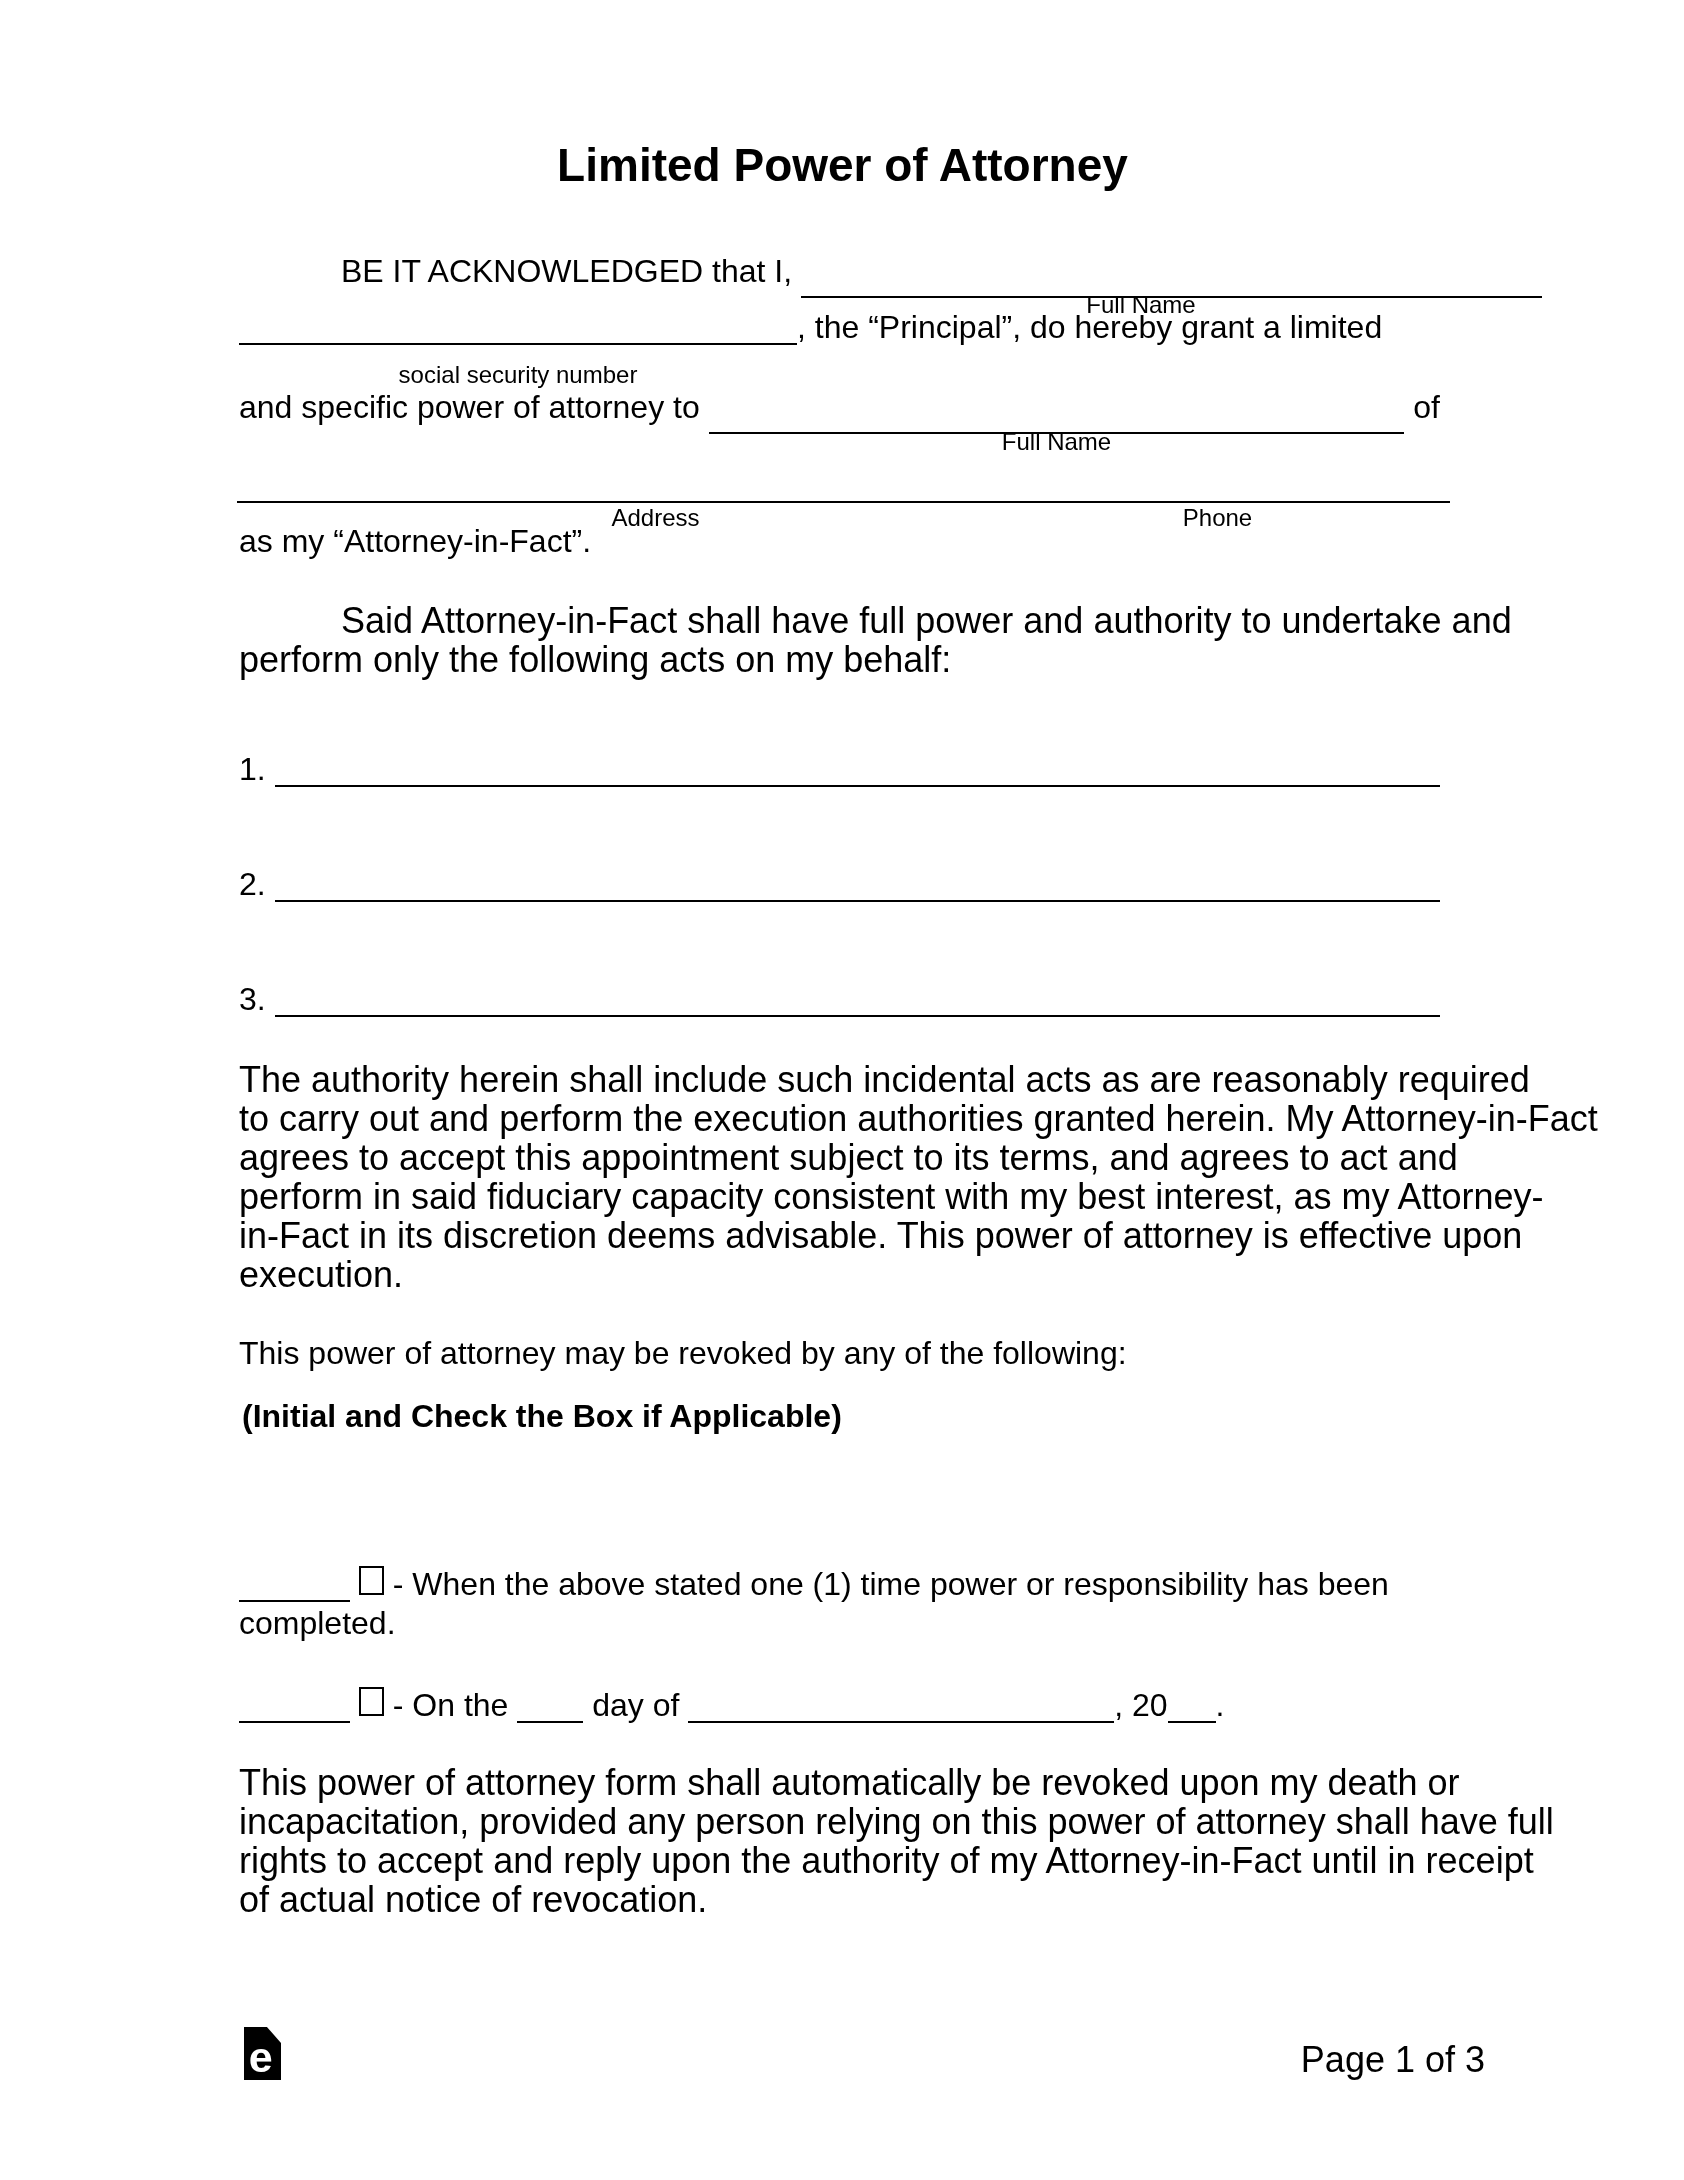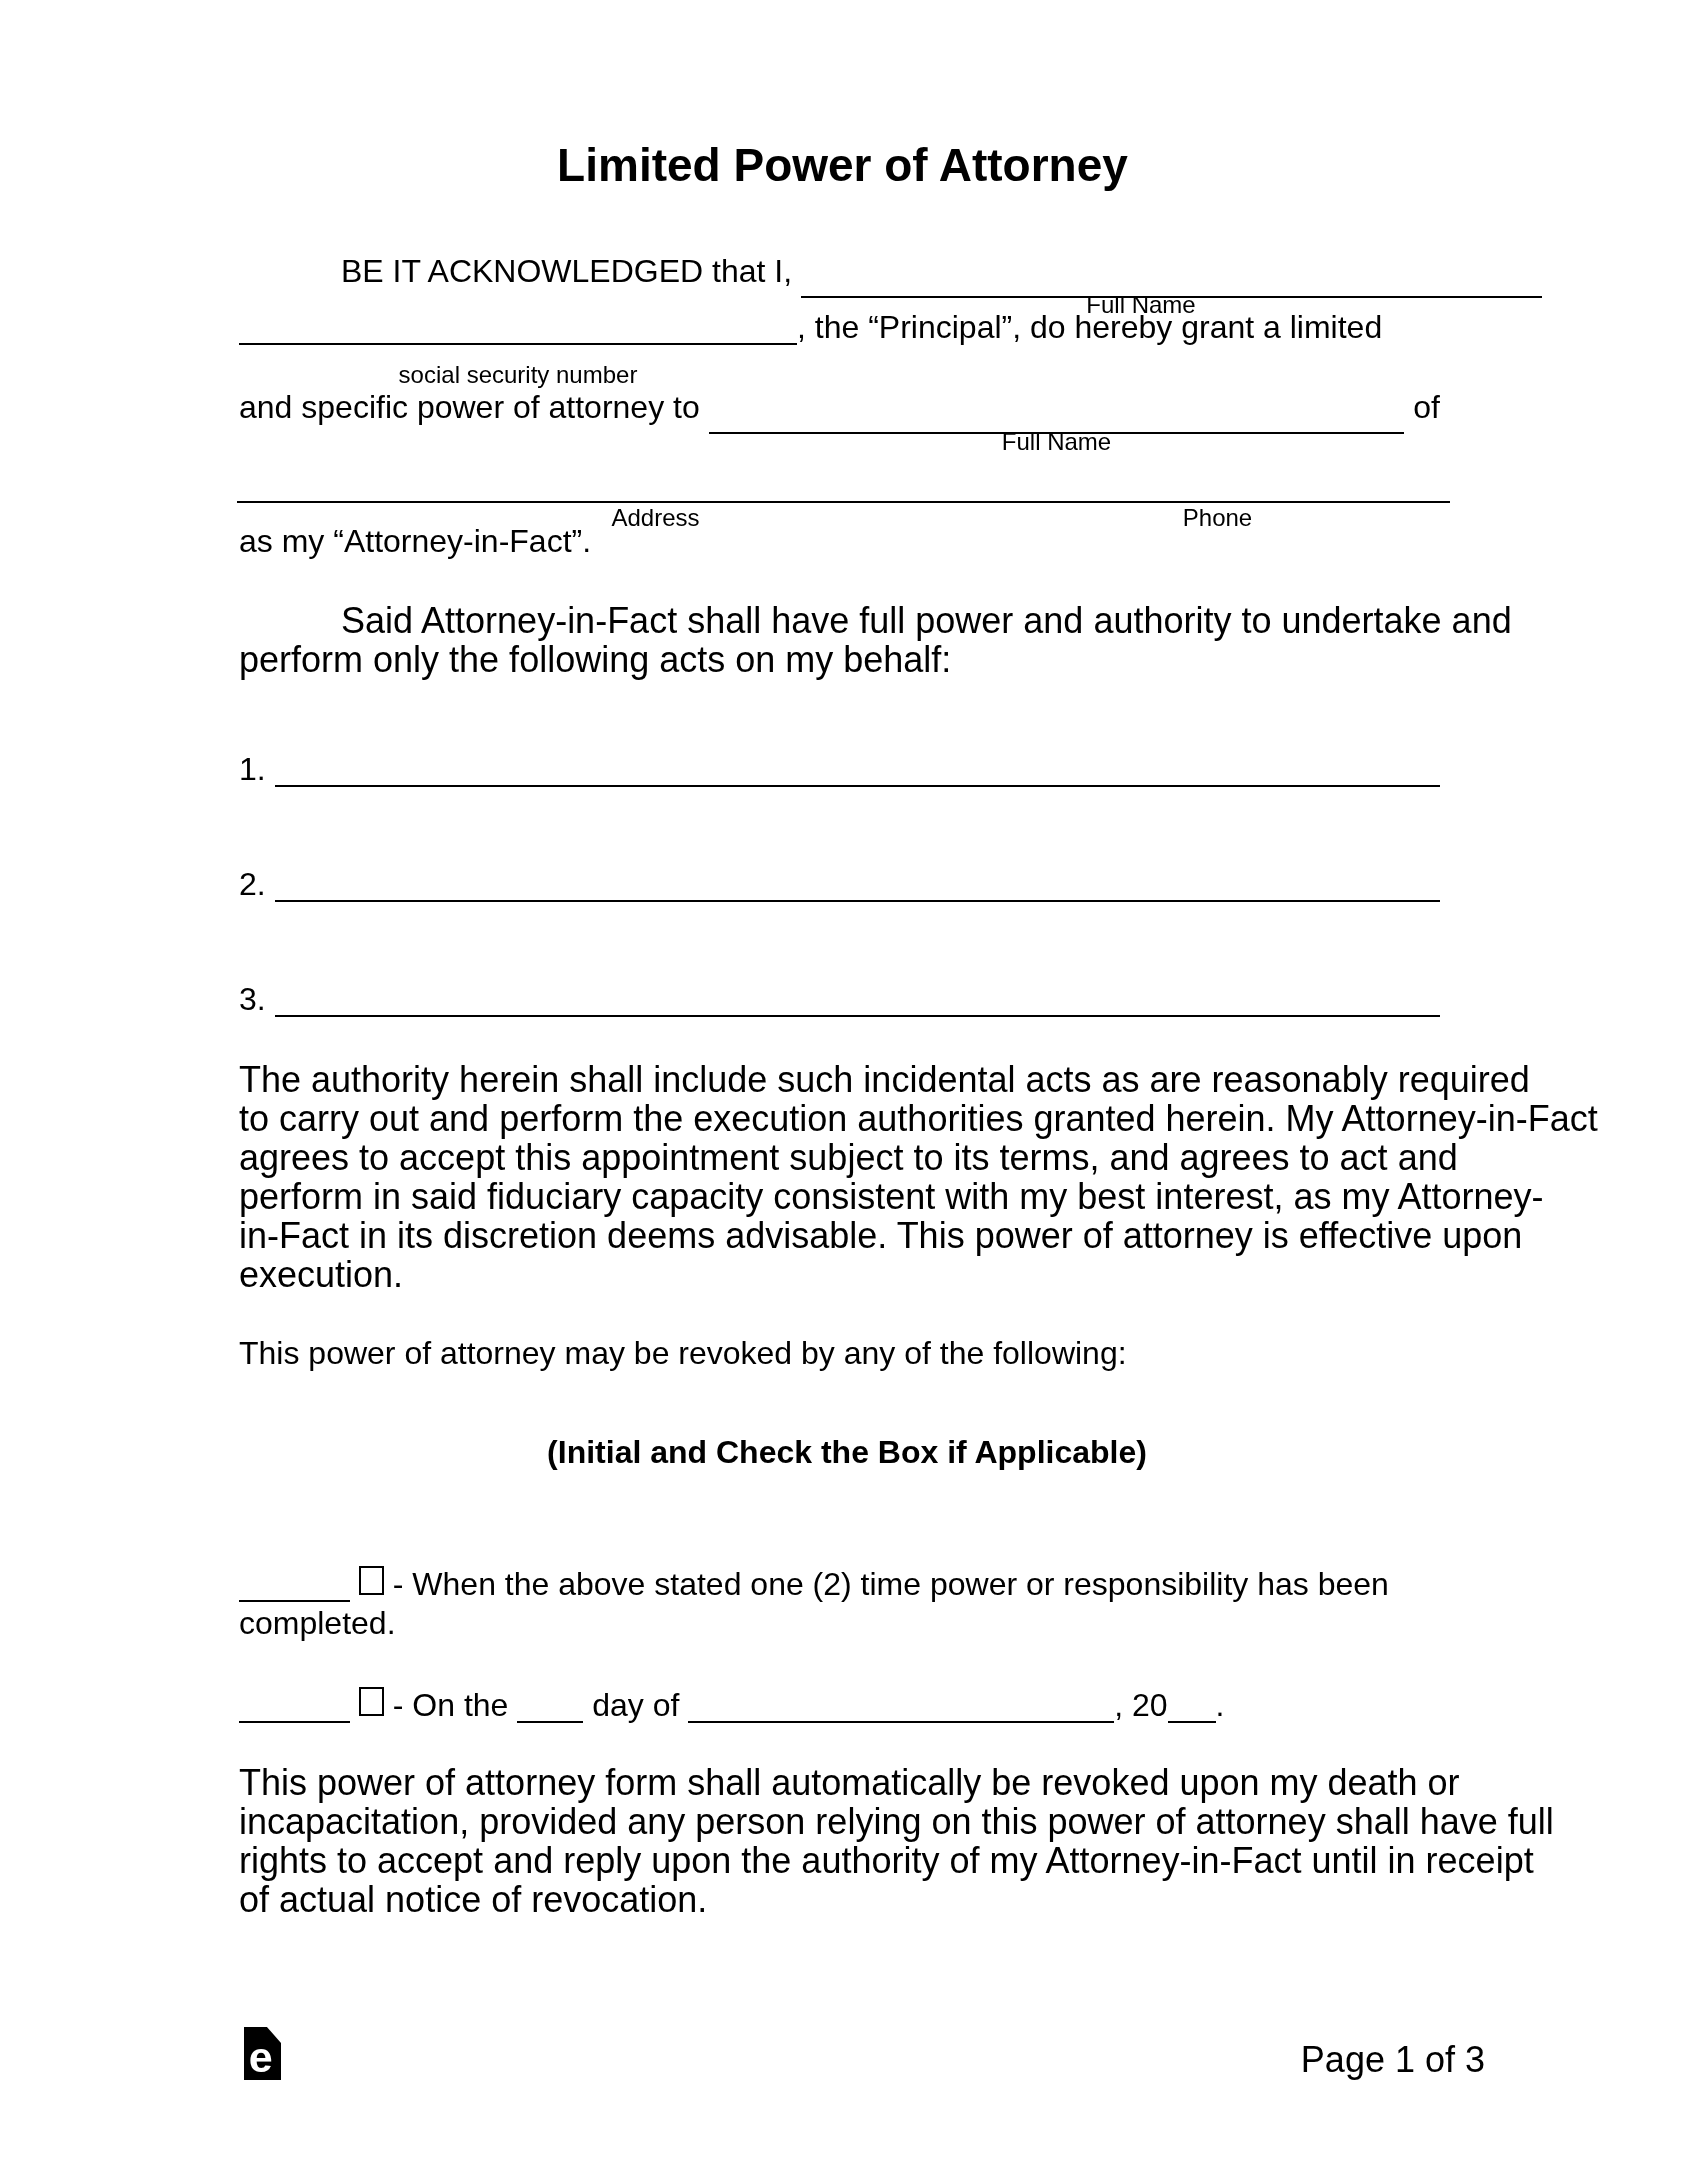--- a/index.html
+++ b/index.html
@@ -27,21 +27,21 @@
     width:21px;height:25px;
     border:2.1px solid #000;
     margin-bottom:0;
     background:#fff;
   }
   .title{
     position:absolute;left:0;right:0;top:139px;
     text-align:center;
     font-size:46px;line-height:53px;font-weight:bold;
   }
-  .center-bold{font-weight:bold;text-align:center;margin-top:36px;}
+  .center-bold{font-weight:bold;}
   .indent{text-indent:102px;}
   
   .logo{position:absolute;left:244px;top:2027px;width:37px;height:53px;}
   .logo-body{
     position:absolute;left:0;top:0;right:0;bottom:0;background:#000;
     -webkit-clip-path:polygon(0 0,62% 0,100% 30%,100% 100%,0 100%);
     clip-path:polygon(0 0,62% 0,100% 30%,100% 100%,0 100%);
   }
   .logo-fold{
     position:absolute;left:56%;top:5%;width:38%;height:26%;background:#000;
@@ -100,21 +100,21 @@
     <div>perform in said fiduciary capacity consistent with my best interest, as my Attorney-</div>
     <div>in-Fact in its discretion deems advisable. This power of attorney is effective upon</div>
     <div>execution.</div>
   </div>
 
   <div class="row" style="left:239px;top:1334px;">This power of attorney may be revoked by any of the following:</div>
 
   <div class="row center-bold" style="left:242px;top:1397px;width:1210px;">(Initial and Check the Box if Applicable)</div>
 
 
-  <div class="row" style="left:239px;top:1565px;"><span class="blank" style="width:111px;"></span> <span class="cbx"></span> <span>- When the above stated one (2) time power or responsibility has been</span></div>
+  <div class="row" style="left:239px;top:1565px;"><span class="blank" style="width:111px;"></span> <span class="cbx"></span> <span>- When the above stated one (1) time power or responsibility has been</span></div>
   <div class="row" style="left:239px;top:1604px;">completed.</div>
 
   <div class="row" style="left:239px;top:1686px;"><span class="blank" style="width:111px;"></span> <span class="cbx"></span> <span>- On the</span> <span class="blank" style="width:66px;"></span> <span>day of</span> <span class="blank" style="width:426px;"></span><span>, 20</span><span class="blank" style="width:48px;"></span><span>.</span></div>
 
   <div class="para" style="left:239px;top:1763px;width:1210px;">
     <div>This power of attorney form shall automatically be revoked upon my death or</div>
     <div>incapacitation, provided any person relying on this power of attorney shall have full</div>
     <div>rights to accept and reply upon the authority of my Attorney-in-Fact until in receipt</div>
     <div>of actual notice of revocation.</div>
   </div>

